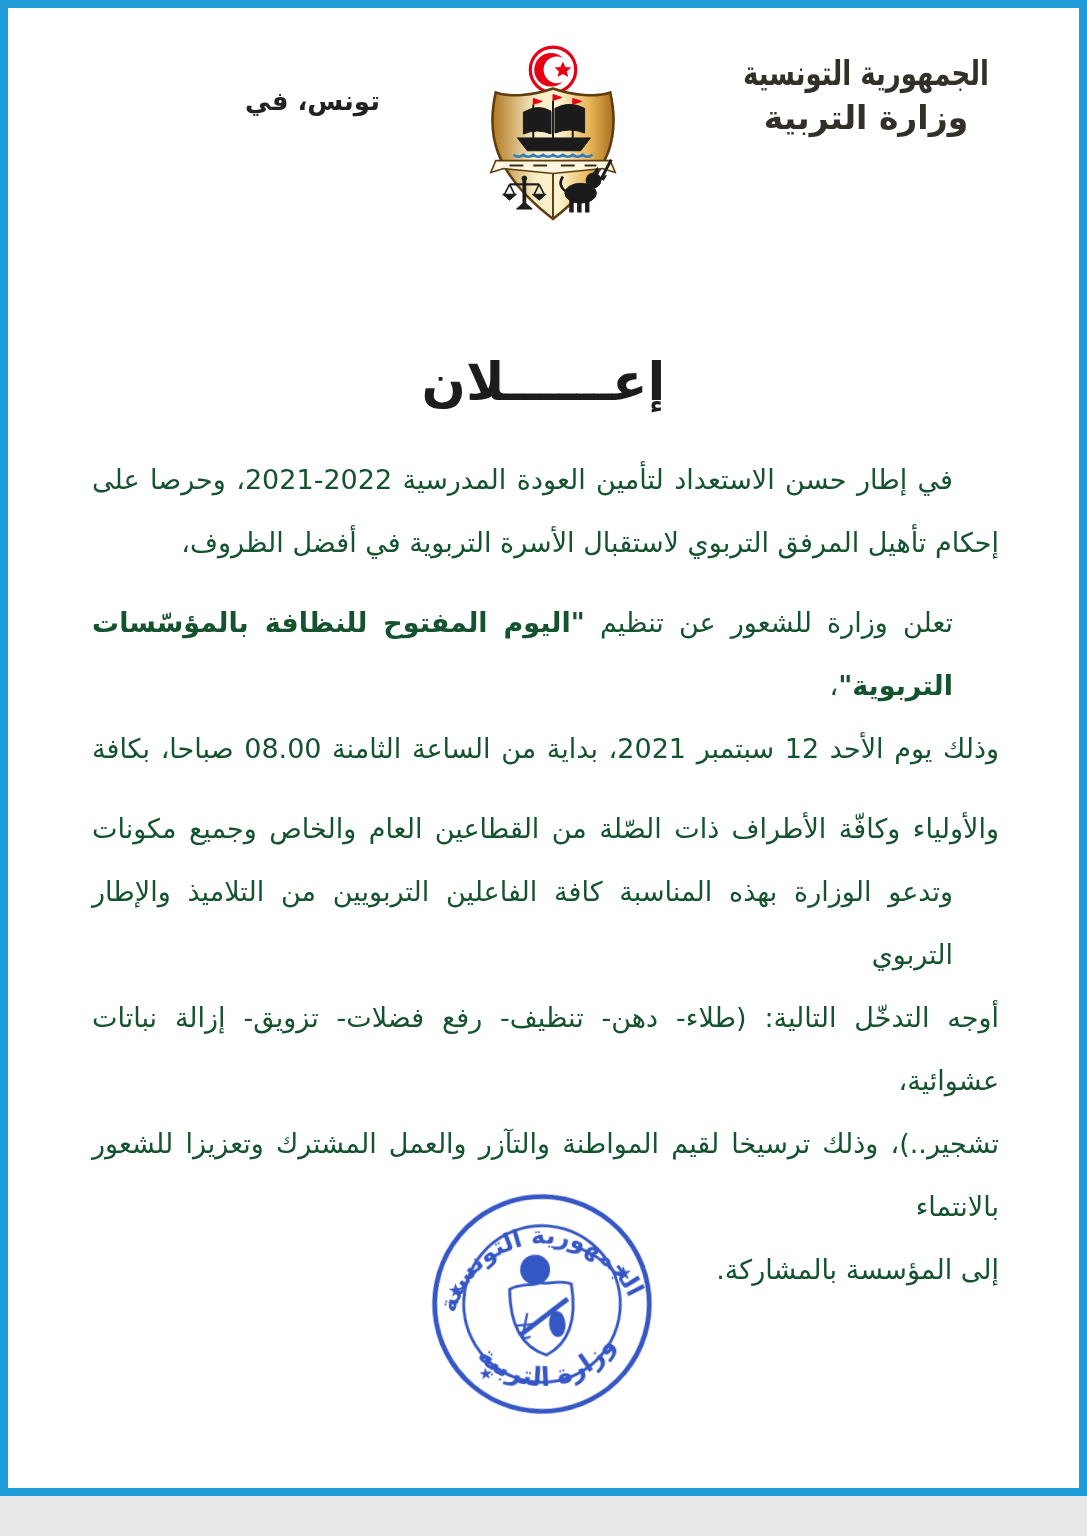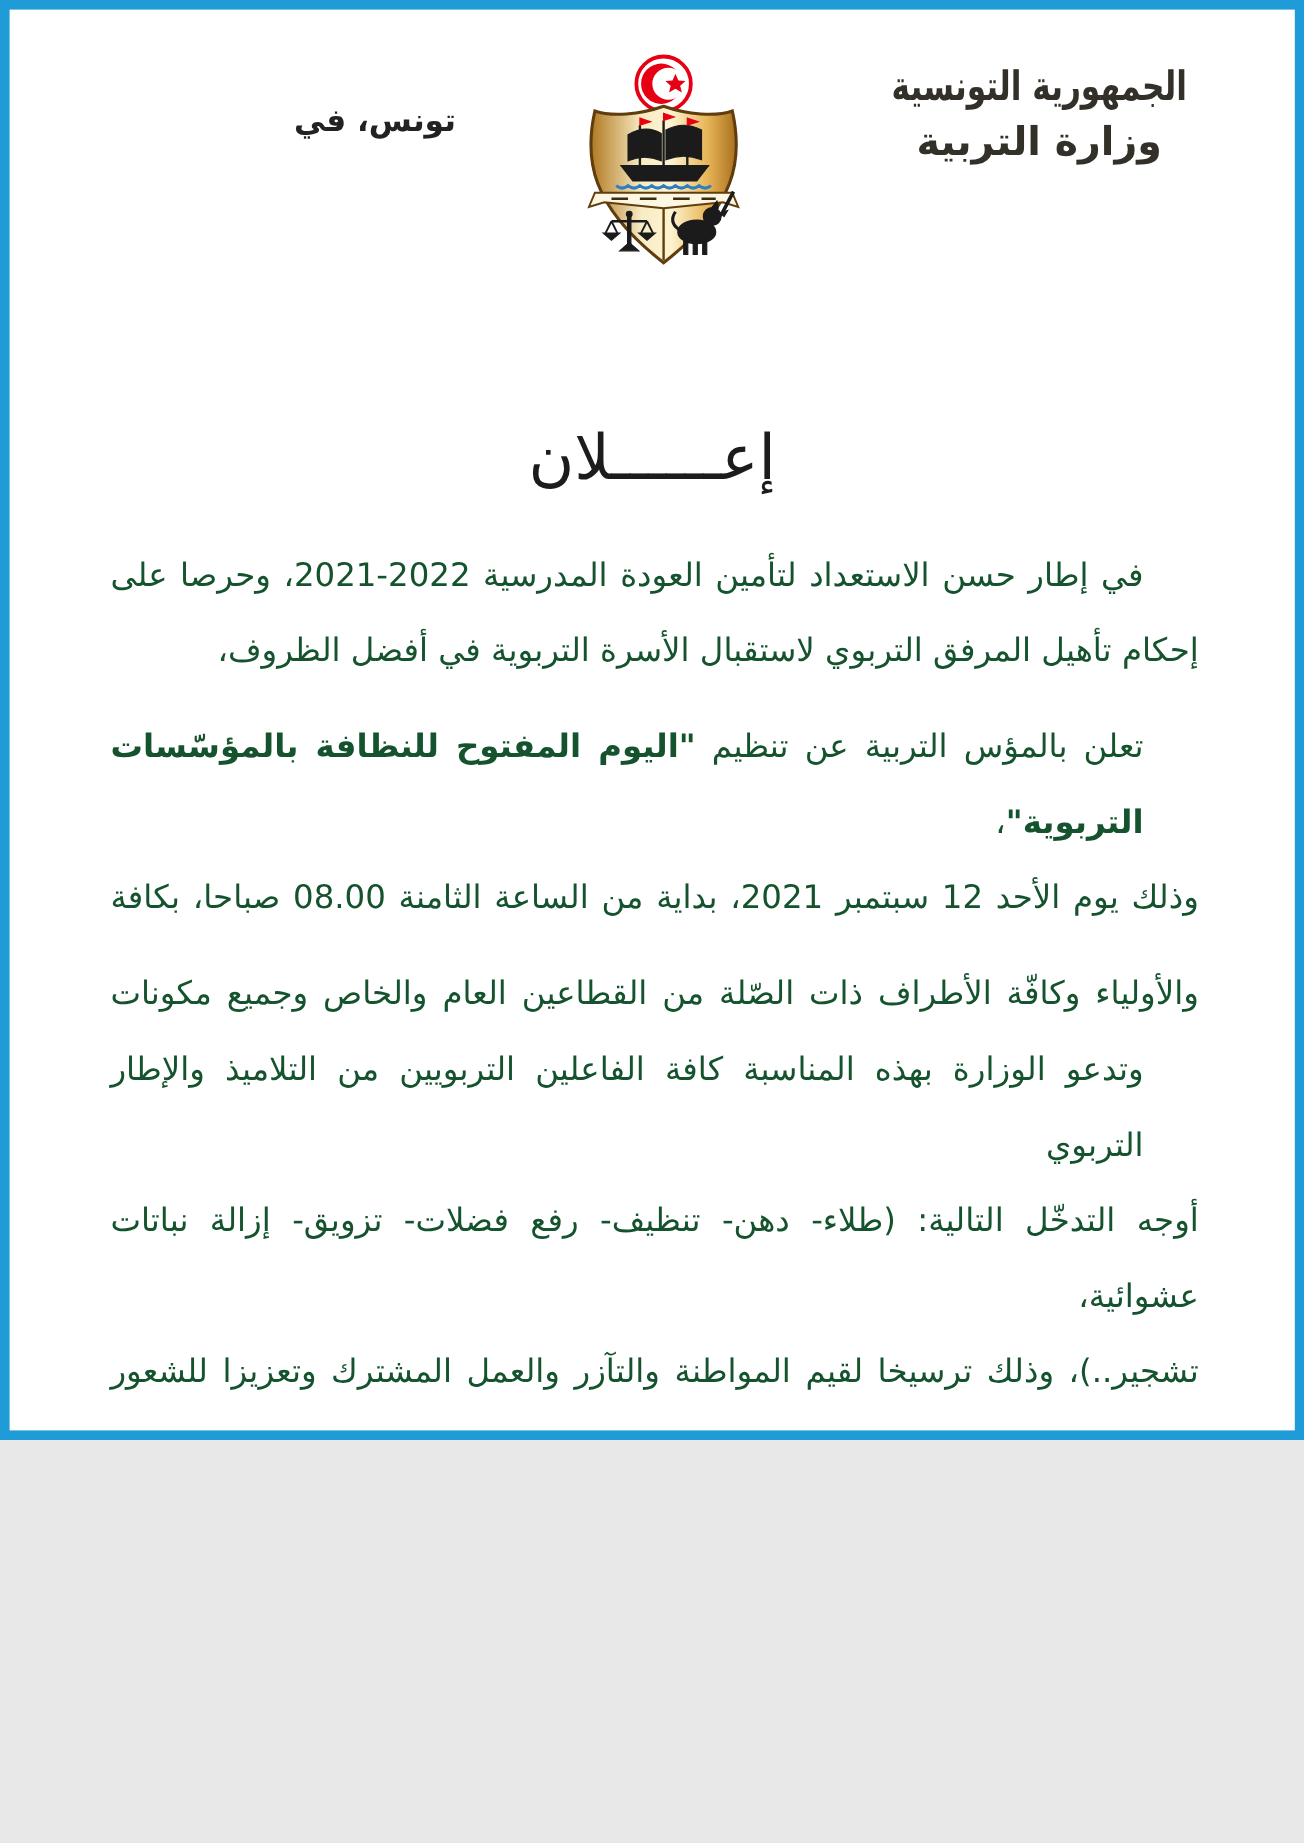--- a/index.html
+++ b/index.html
@@ -1,38 +1,38 @@
 <!DOCTYPE html>
 <html lang="ar"><head>
 <meta charset="utf-8">
 <style>
   html,body{margin:0;padding:0;background:#e8e8e8;}
   .page{
-    position:relative;width:1087px;height:1200px;background:#ffffff;
+    position:relative;width:1087px;height:1496px;background:#ffffff;
     border:8px solid #1f9cd8;box-sizing:border-box;overflow:hidden;
     font-family:"DejaVu Sans",sans-serif;color:#1f1f1f;margin:0 auto;
   }
   
   .place-date{
     position:absolute;top:78px;left:212px;width:185px;text-align:center;
     font-size:26px;font-weight:bold;direction:rtl;color:#222;
   }
   .calligraphy{
     position:absolute;top:50px;right:88px;width:250px;text-align:center;direction:rtl;color:#33302a;
   }
   .calligraphy .rep{
     font-size:26px;font-weight:bold;transform:scaleY(1.3);transform-origin:center;
     letter-spacing:-1px;white-space:nowrap;
   }
   .calligraphy .min{font-size:33px;font-weight:bold;margin-top:10px;white-space:nowrap;}
   .emblem{position:absolute;top:34px;left:466px;width:158px;height:182px;}
   
   .title{
     position:absolute;top:344px;left:0;width:100%;text-align:center;direction:rtl;
-    font-size:52px;font-weight:normal;color:#1c1c1c;
+    font-size:52px;font-weight:bold;color:#1c1c1c;
   }
   
   .body-text{
     position:absolute;top:440px;left:84px;right:80px;direction:rtl;
     font-size:27px;line-height:63px;color:#14532d;
   }
   .body-text p{margin:0 0 17px 0;}
   .bl{}
   .bl.fill{text-align:justify;text-align-last:justify;}
   .bl.indent{padding-right:46px;}
@@ -124,21 +124,21 @@
   </div>
 
   <div class="title">إعــــــلان</div>
 
   <div class="body-text">
     <p>
       <span class="bl fill indent" style="display:block">في إطار حسن الاستعداد لتأمين العودة المدرسية 2022-2021، وحرصا على</span>
       <span class="bl" style="display:block">إحكام تأهيل المرفق التربوي لاستقبال الأسرة التربوية في أفضل الظروف،</span>
     </p>
     <p>
-      <span class="bl fill indent" style="display:block"><span>تعلن بالمؤس التربية عن تنظيم </span><span class="q-bold">"اليوم المفتوح للنظافة بالمؤسّسات التربوية"</span><span>،</span></span>
+      <span class="bl fill indent" style="display:block"><span>تعلن وزارة للشعور عن تنظيم </span><span class="q-bold">"اليوم المفتوح للنظافة بالمؤسّسات التربوية"</span><span>،</span></span>
       <span class="bl fill" style="display:block">وذلك يوم الأحد 12 سبتمبر 2021، بداية من الساعة الثامنة 08.00 صباحا، بكافة</span>
     </p>
     <p>
       <span class="bl fill" style="display:block">والأولياء وكافّة الأطراف ذات الصّلة من القطاعين العام والخاص وجميع مكونات</span>
       <span class="bl fill indent" style="display:block">وتدعو الوزارة بهذه المناسبة كافة الفاعلين التربويين من التلاميذ والإطار التربوي</span>
       <span class="bl fill" style="display:block">أوجه التدخّل التالية: (طلاء- دهن- تنظيف- رفع فضلات- تزويق- إزالة نباتات عشوائية،</span>
       <span class="bl fill" style="display:block">تشجير..)، وذلك ترسيخا لقيم المواطنة والتآزر والعمل المشترك وتعزيزا للشعور بالانتماء</span>
       <span class="bl" style="display:block">إلى المؤسسة بالمشاركة.</span>
     </p>
   </div>

